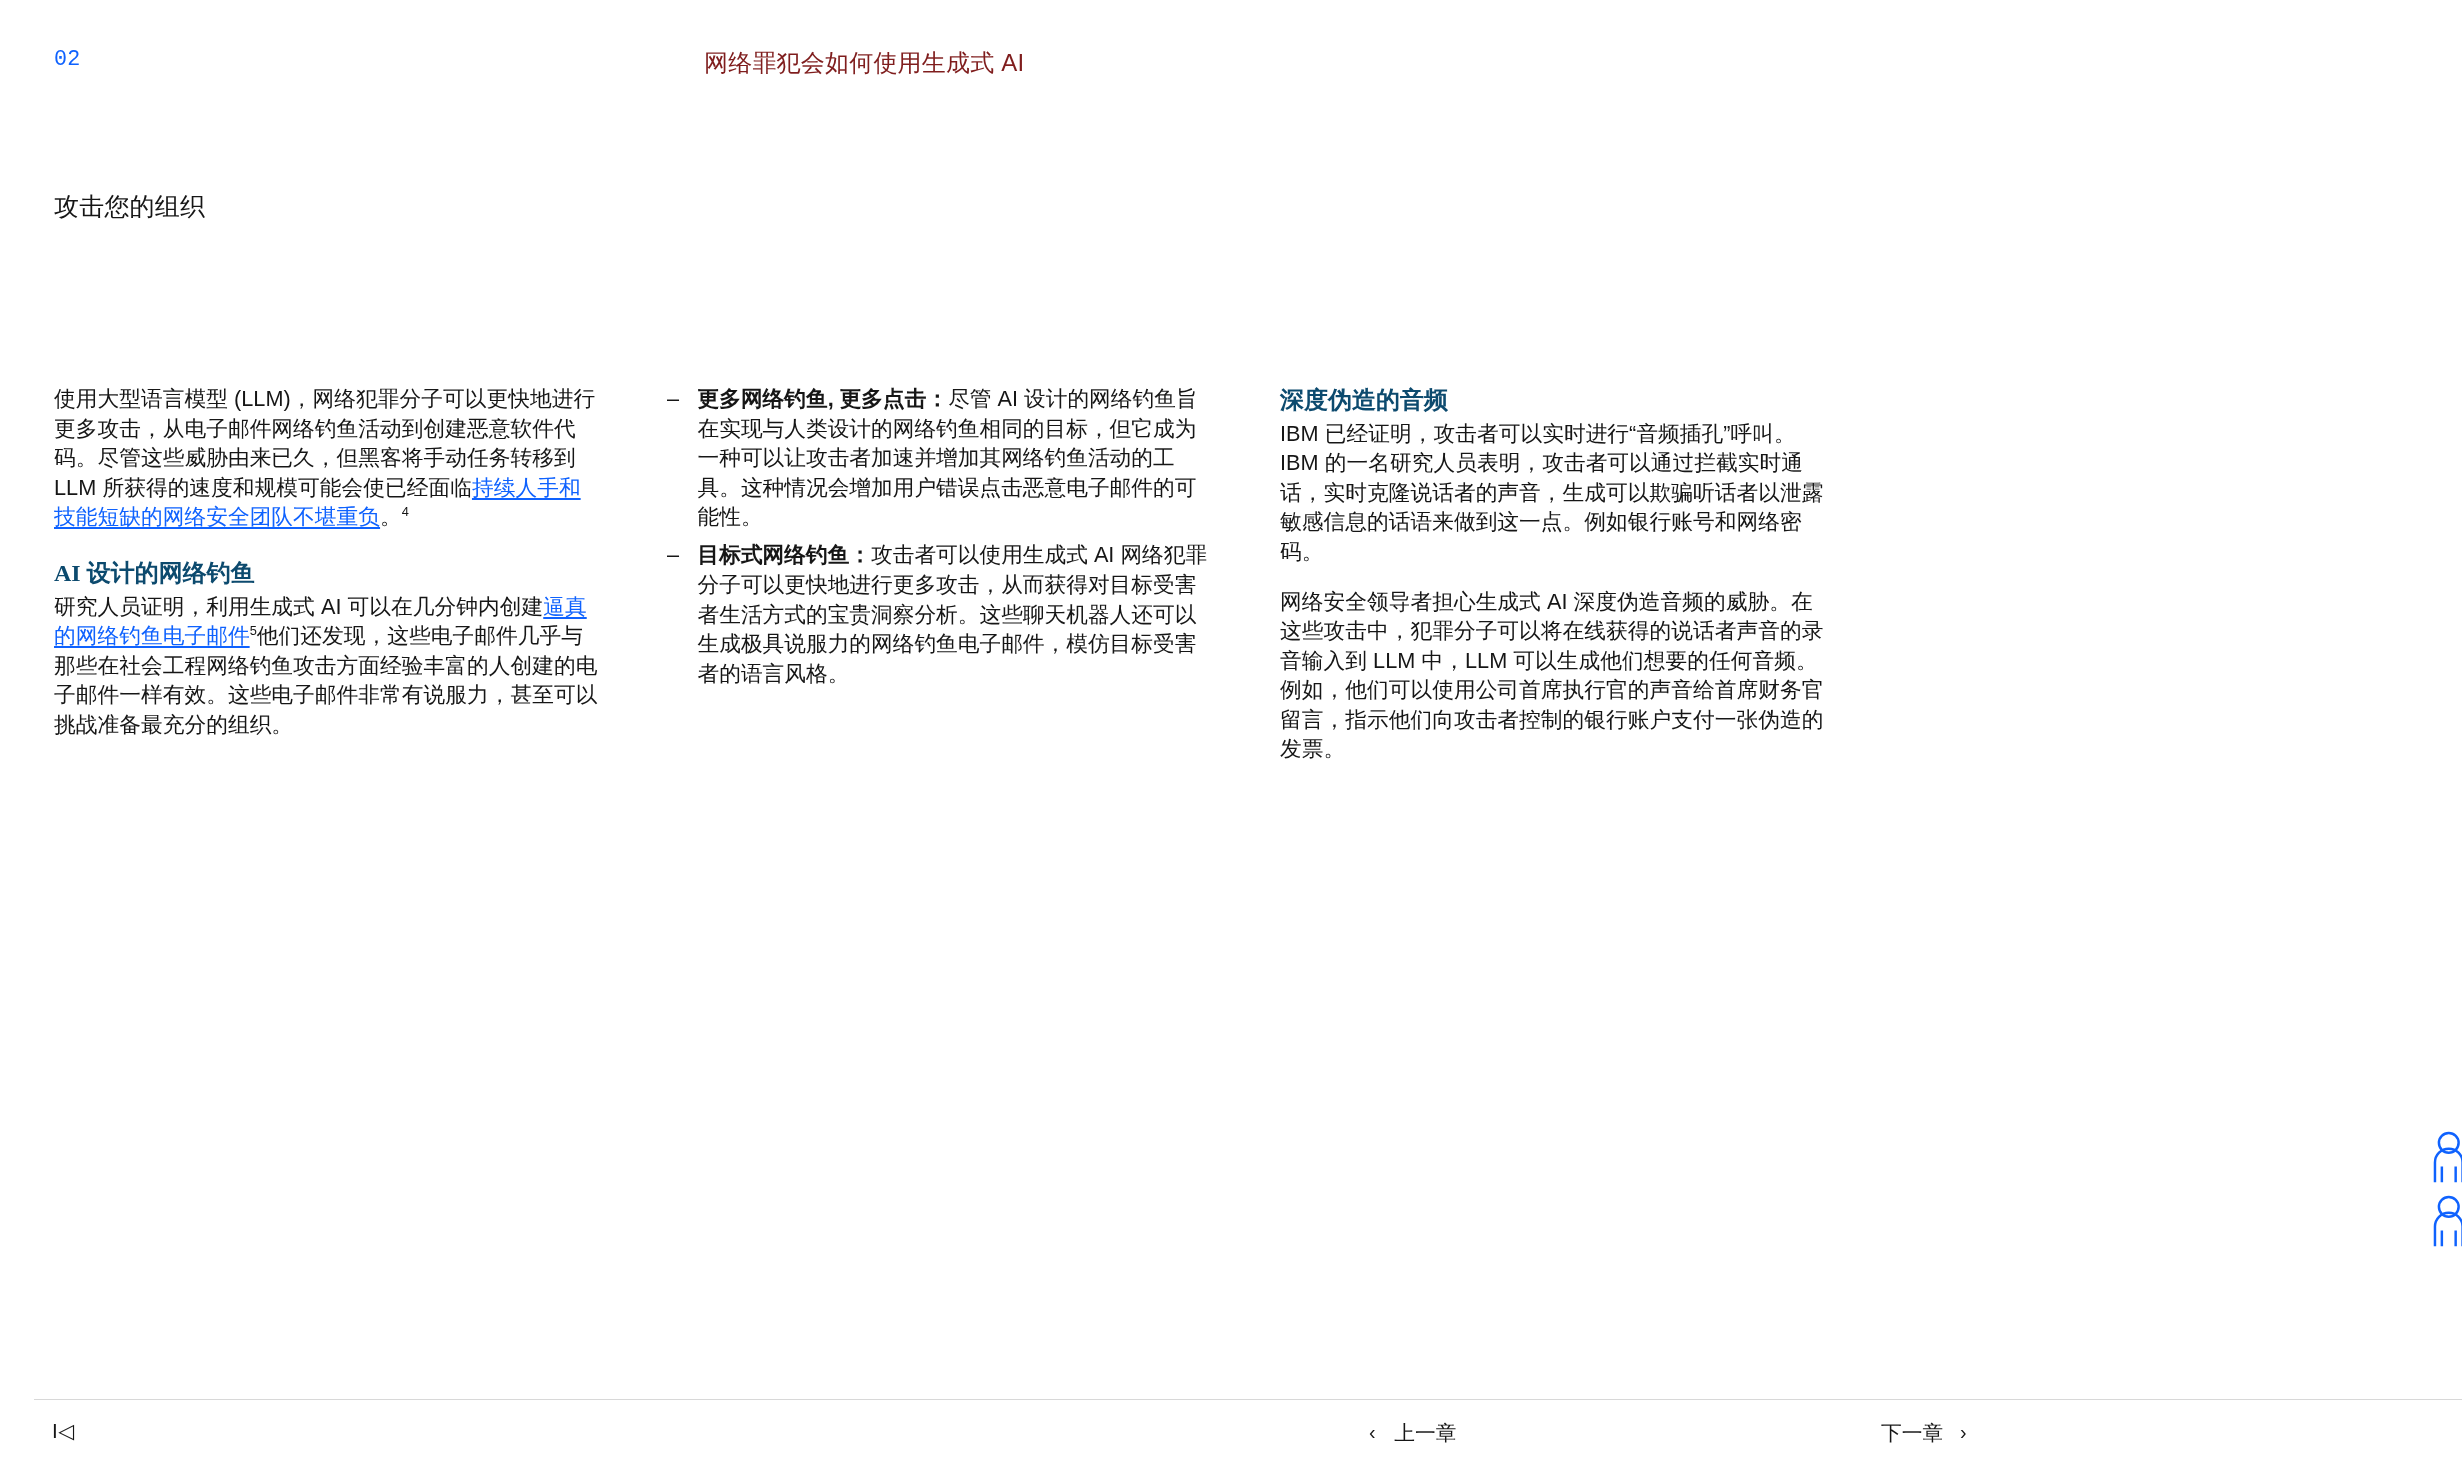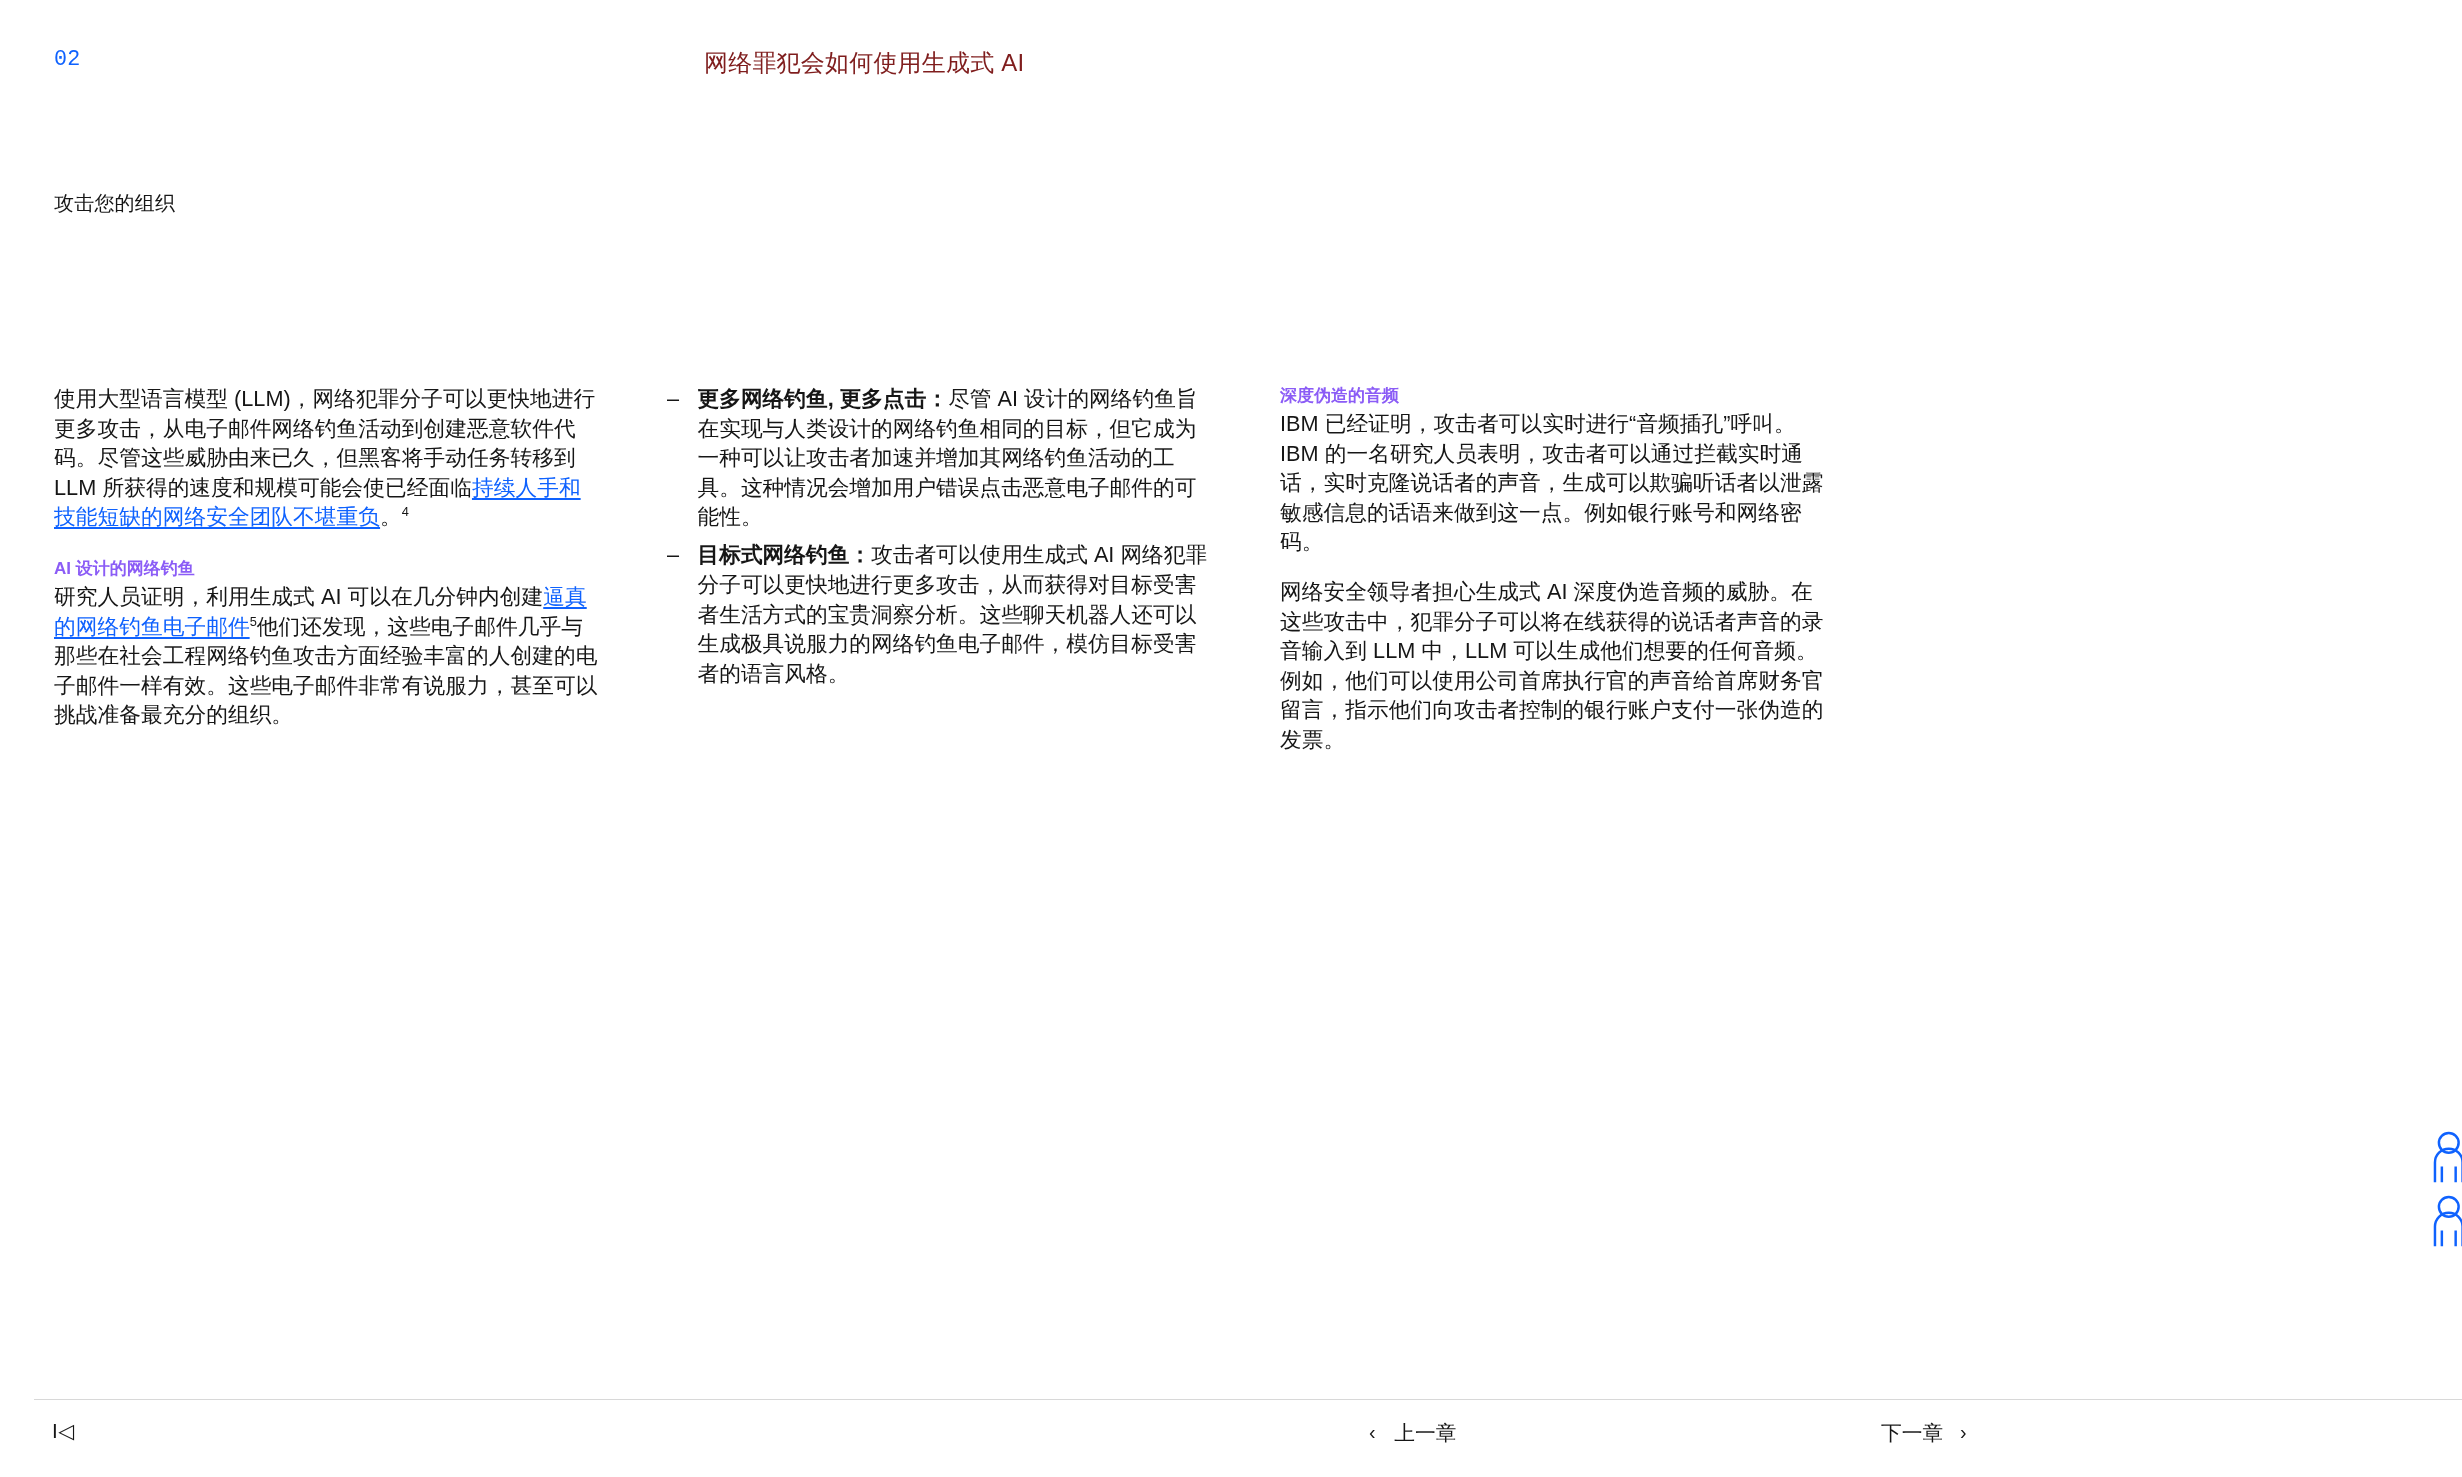--- a/index.html
+++ b/index.html
@@ -45,21 +45,21 @@
     font-size: 24px;
     color: #7f1d1d;
     letter-spacing: 0.2px;
   }
 
   
   .section-title {
     position: absolute;
     left: 54px;
     top: 190px;
-    font-size: 20px;
+    font-size: 25px;
     font-weight: 400;
     color: #161616;
     letter-spacing: 0.2px;
   }
 
   
   .columns {
     position: absolute;
     left: 54px;
     top: 384px;
@@ -77,24 +77,25 @@
     line-height: 1.36;
     margin: 0 0 0 0;
     color: #161616;
     letter-spacing: 0.05px;
   }
   .col .para + .para {
     margin-top: 20.7px;
   }
   .bold-head {
     font-weight: 700;
-    font-size: 17px;
+    font-size: 24px;
     line-height: 1.36;
     margin: 0 0 2px 0;
-    color: #8b5cf6;
+    color: #0c4a6e;
+    font-family: Liberation Serif, serif;
   }
   .spacer-head {
     margin-top: 25.6px;
   }
   a.inline-link {
     color: #0f62fe;
     text-decoration: underline;
     text-underline-offset: 2.5px;
   }
   sup {

